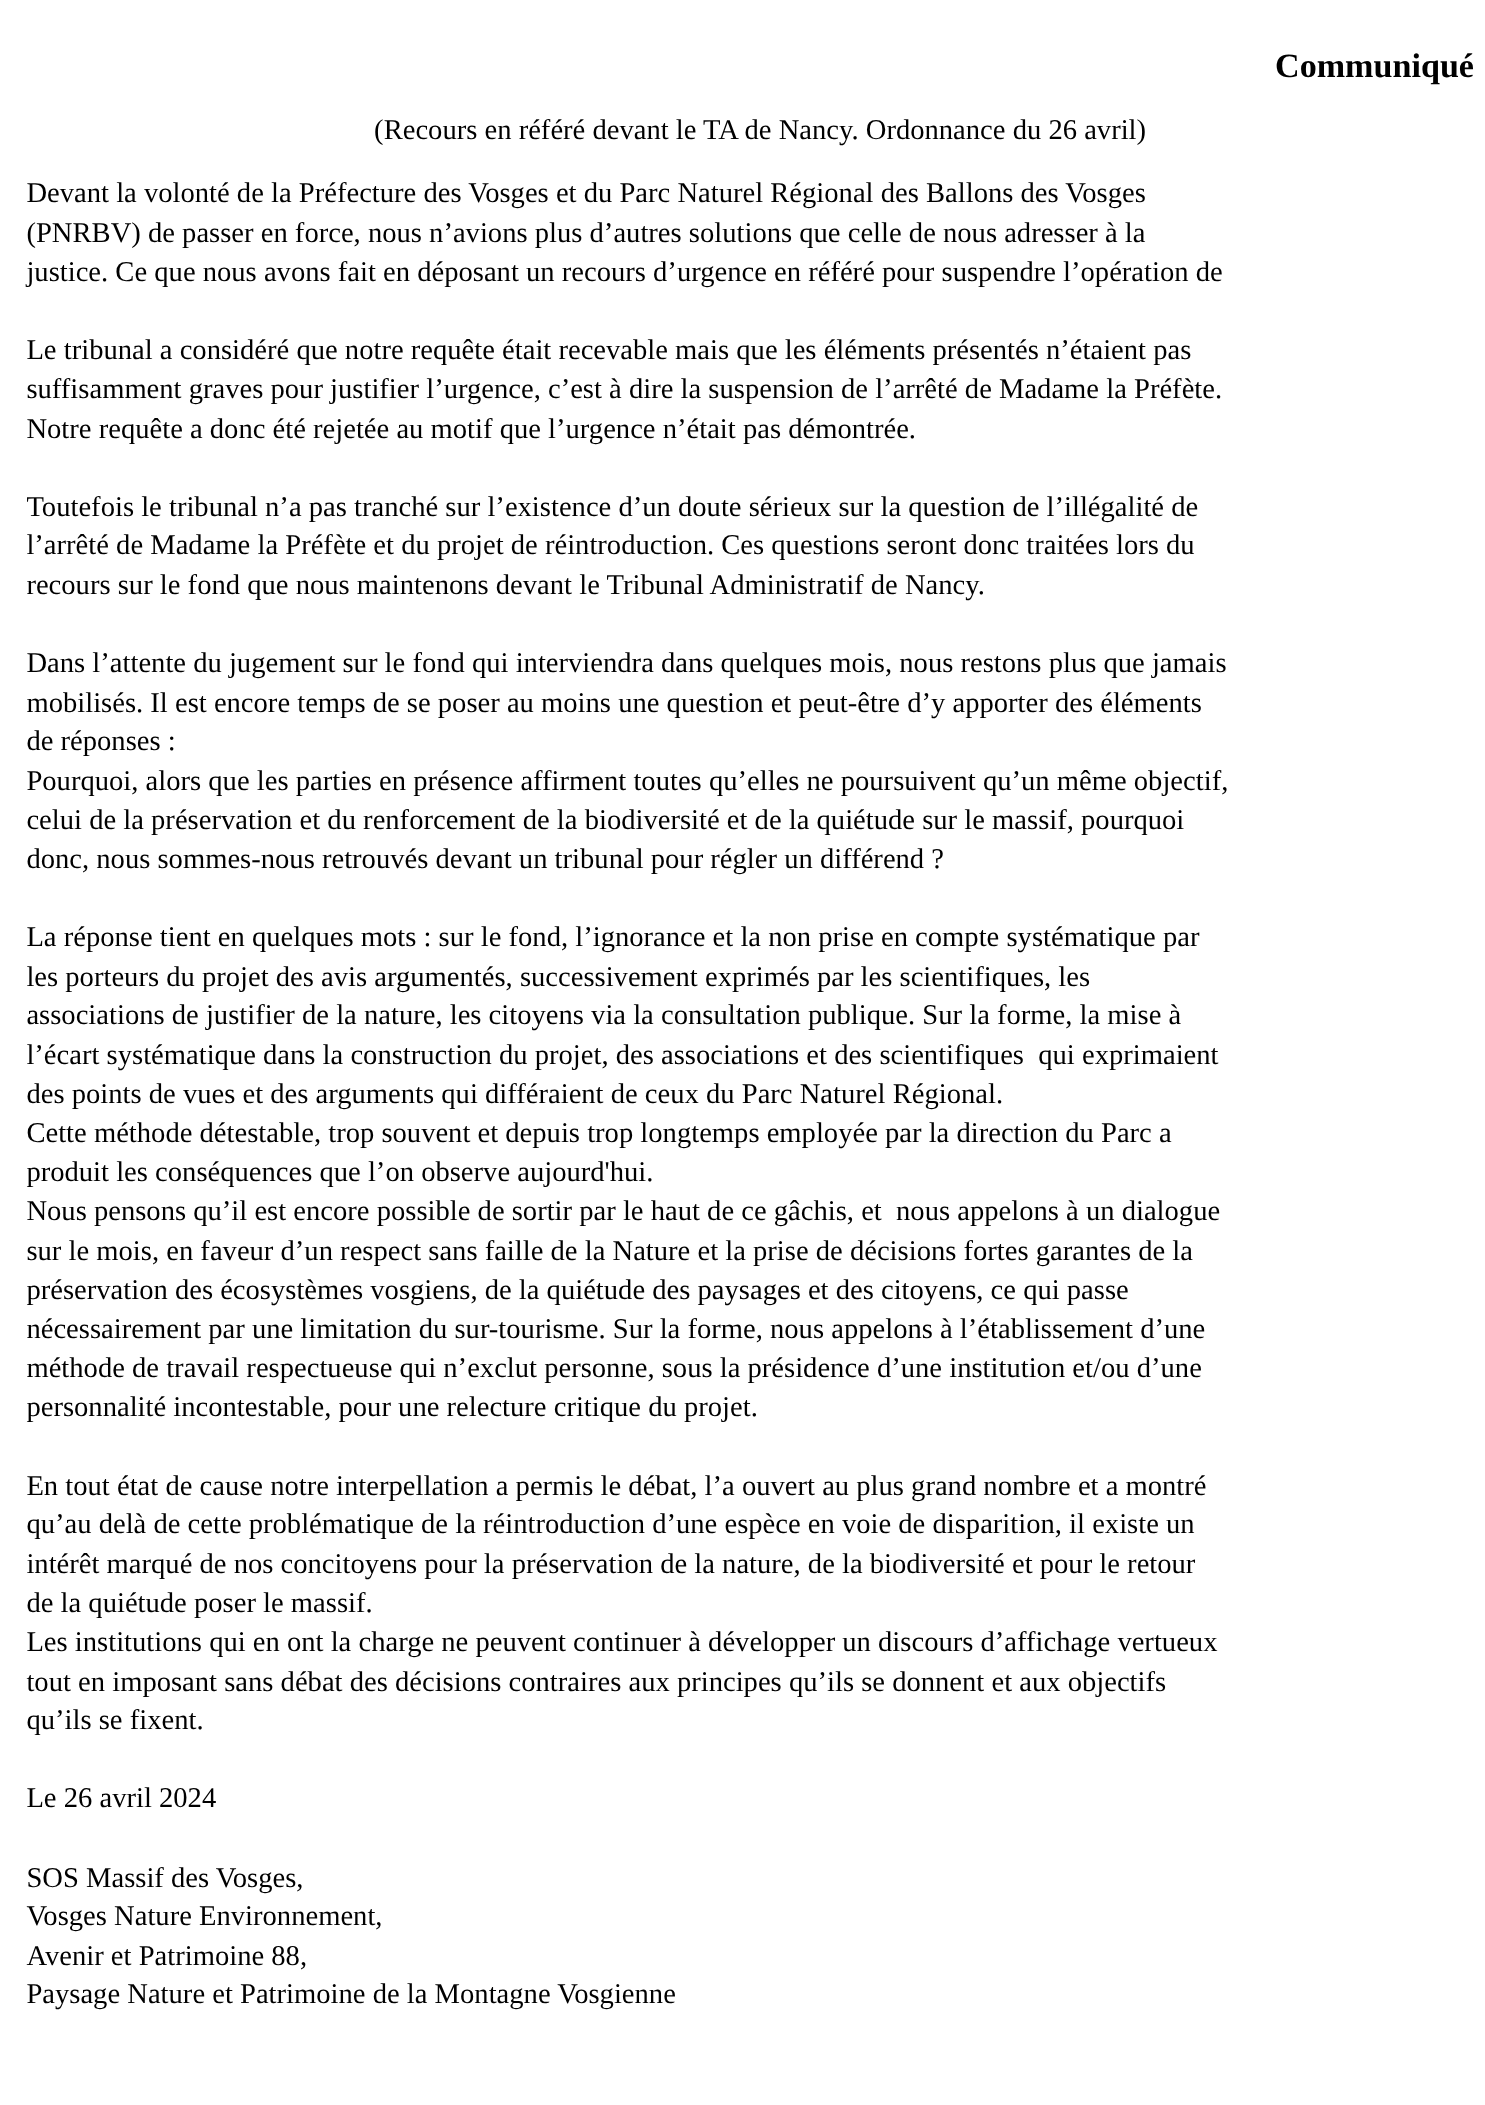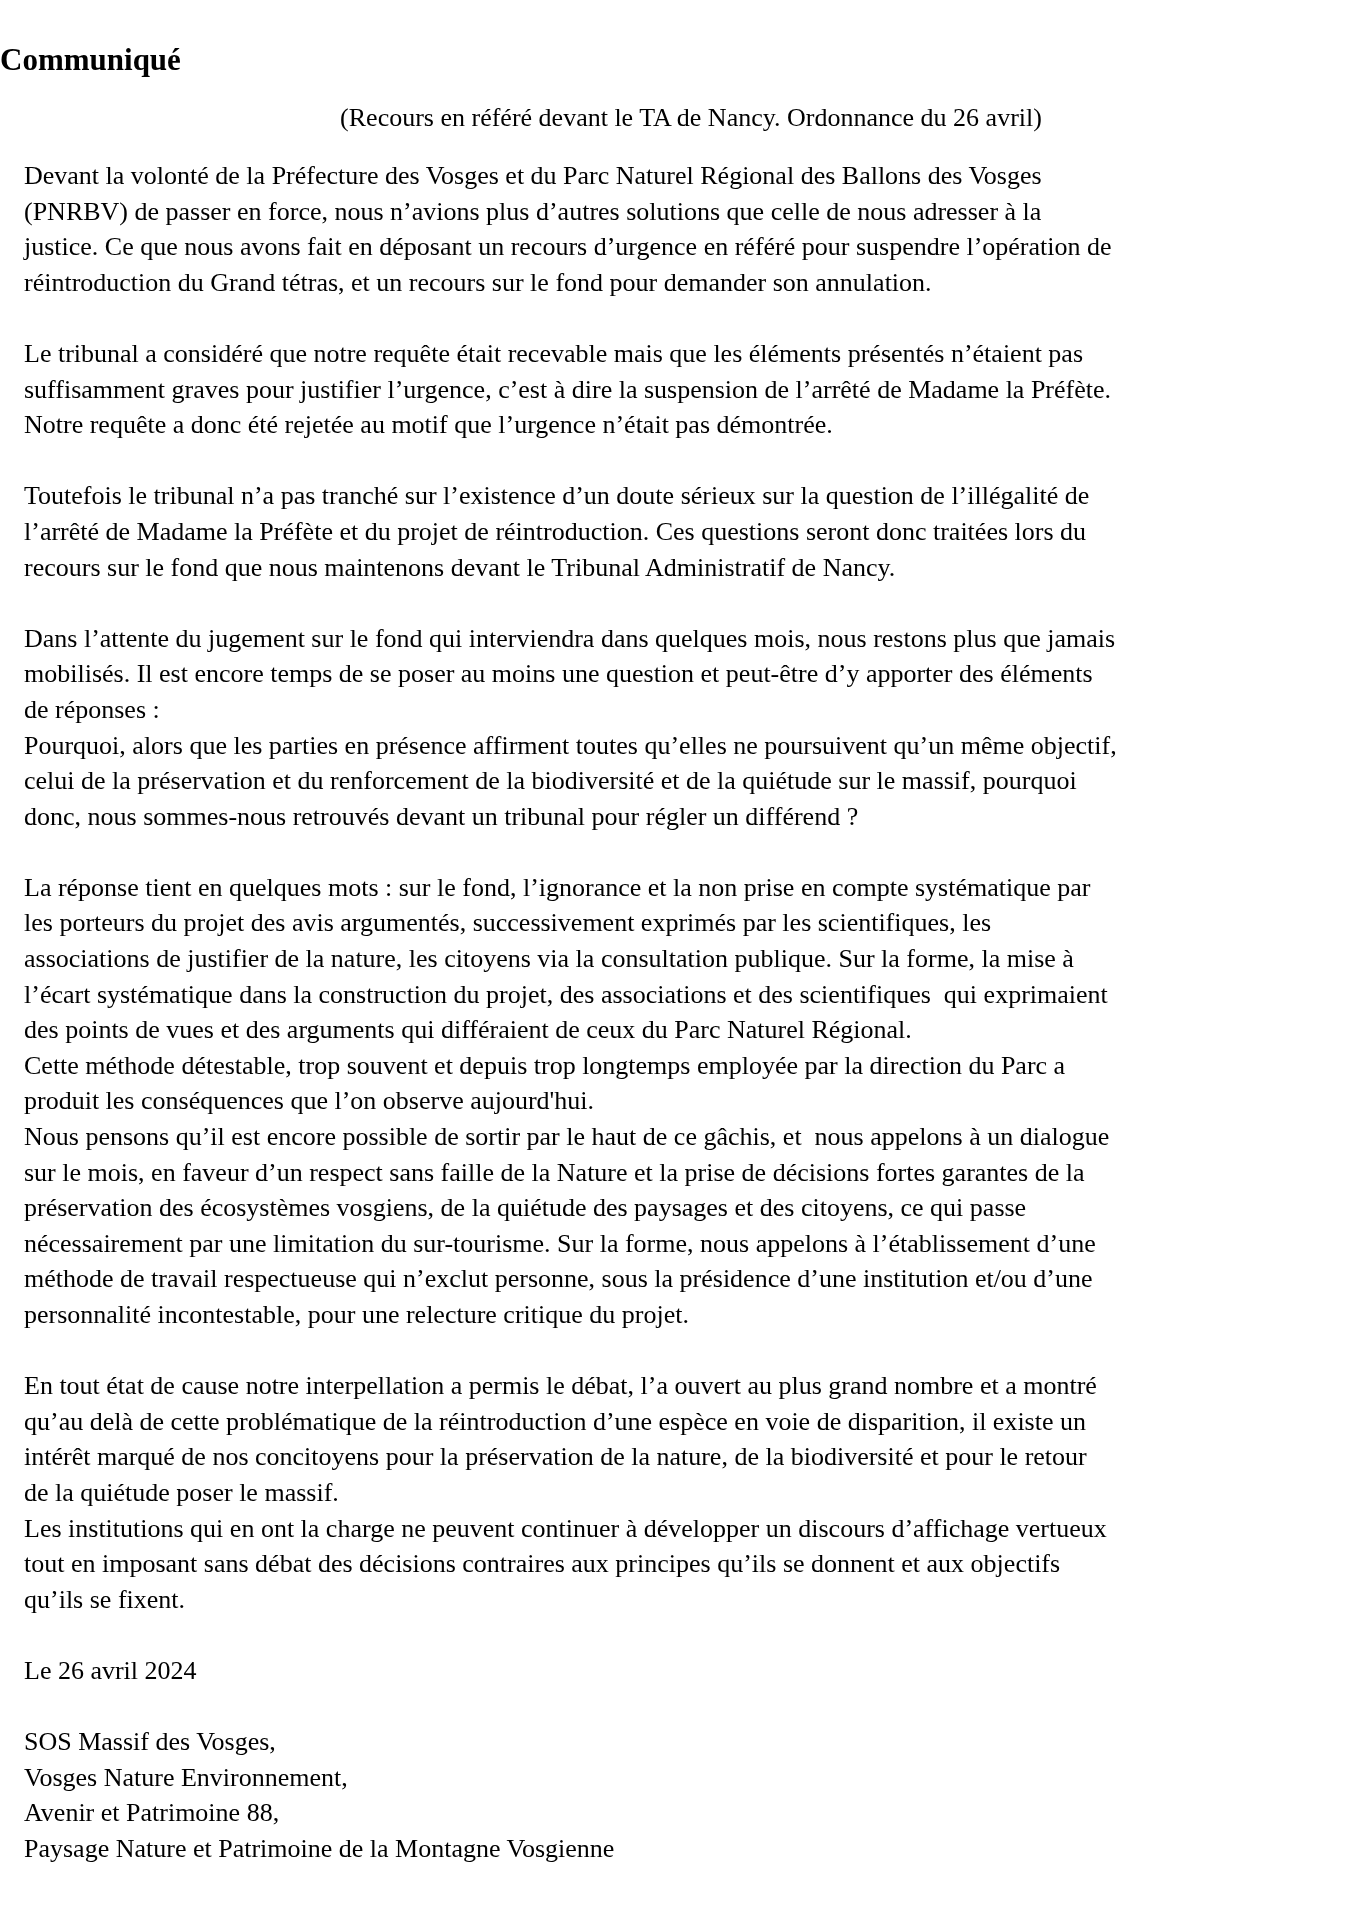--- a/index.html
+++ b/index.html
@@ -20,21 +20,21 @@
       left: 0;
       top: 0;
       width: 1350px;
       height: 1914px;
     }
     .title {
       position: absolute;
       left: 0;
       width: 1340px;
       top: 42px;
-      text-align: left;
+      text-align: right;
       font-weight: bold;
       font-size: 31px;
       line-height: 36px;
       margin: 0;
     }
     .subtitle {
       position: absolute;
       left: 0;
       width: 1350px;
       top: 84px;
@@ -67,21 +67,20 @@
 
 <div class="page">
   <h1 class="title">Communiqué</h1>
   <p class="subtitle">(Recours en référé devant le TA de Nancy. Ordonnance du 26 avril)</p>
 
   <div class="body-text">
     <p class="para">
       <span class="line">Devant la volonté de la Préfecture des Vosges et du Parc Naturel Régional des Ballons des Vosges</span>
       <span class="line">(PNRBV) de passer en force, nous n’avions plus d’autres solutions que celle de nous adresser à la</span>
       <span class="line">justice. Ce que nous avons fait en déposant un recours d’urgence en référé pour suspendre l’opération de</span>
-      <span class="line">réintroduction du Grand tétras, et un recours sur le fond pour demander son annulation.</span>
     </p>
 
     <p class="para">
       <span class="line">Le tribunal a considéré que notre requête était recevable mais que les éléments présentés n’étaient pas</span>
       <span class="line">suffisamment graves pour justifier l’urgence, c’est à dire la suspension de l’arrêté de Madame la Préfète.</span>
       <span class="line">Notre requête a donc été rejetée au motif que l’urgence n’était pas démontrée.</span>
     </p>
 
     <p class="para">
       <span class="line">Toutefois le tribunal n’a pas tranché sur l’existence d’un doute sérieux sur la question de l’illégalité de</span>

